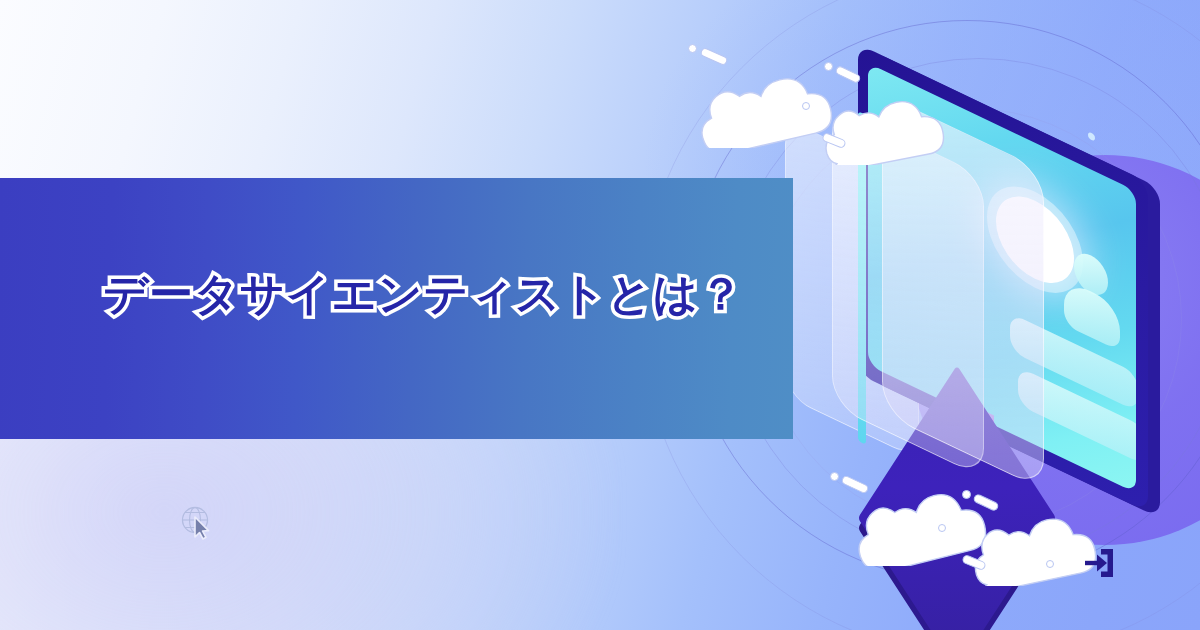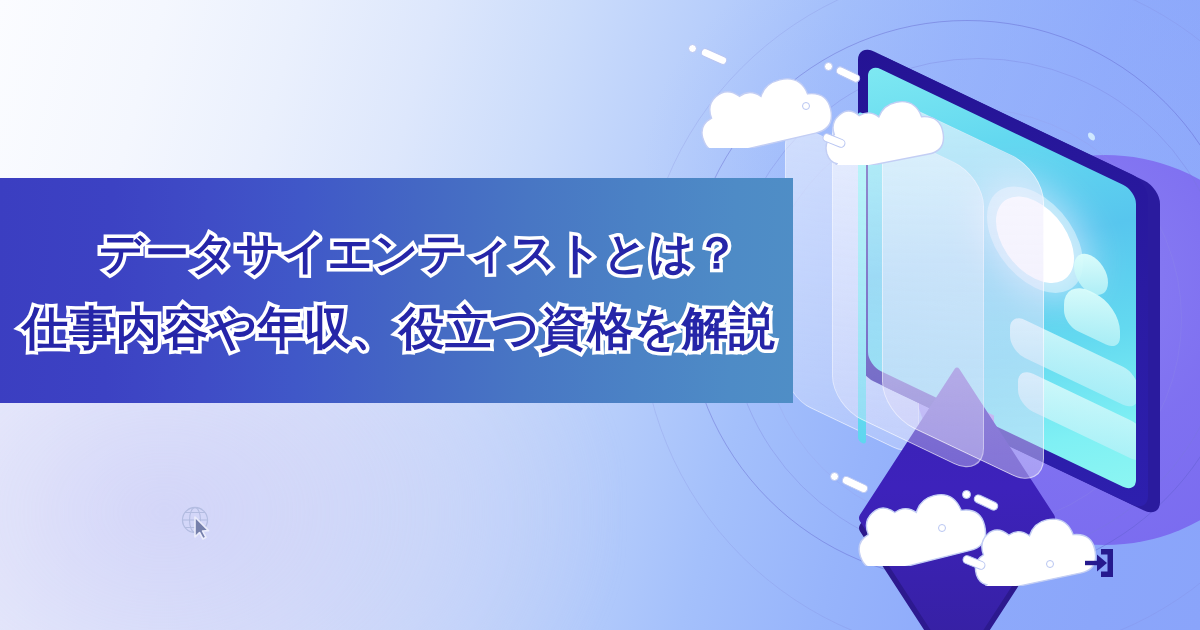--- a/index.html
+++ b/index.html
@@ -46,33 +46,33 @@
   
   .arc{position:absolute;border-radius:50%;border:1.4px solid rgba(92,92,200,.40);}
 
   .arc1{left:686px;top:20px;width:560px;height:560px;}
   .arc2{left:728px;top:58px;width:500px;height:500px;border-color:rgba(120,124,214,.30);}
   .arc3{left:640px;top:-34px;width:690px;height:690px;border-color:rgba(128,132,218,.24);}
   .arc4{left:760px;top:108px;width:420px;height:420px;border-color:rgba(150,152,226,.20);}
 
   
   .banner{
-    position:absolute;left:0px;top:178px;width:793px;height:225px;
+    position:absolute;left:0px;top:178px;width:793px;height:261px;
     background:linear-gradient(92deg,
       #3b3ec1 0%,
       #3c42c3 14%,
       #3f4cc6 26%,
       #4058c8 38%,
       #4467c4 52%,
       #4876c4 66%,
       #4b82c5 80%,
       #4e8bc6 92%,
       #4f8ec6 100%);
     display:flex;flex-direction:column;justify-content:center;
-    box-sizing:border-box;padding-left:16px;padding-right:18px;
+    box-sizing:border-box;padding-left:24px;padding-right:18px;
   }
   .title-line{
     font-family:"DejaVu Sans","Liberation Sans",sans-serif;
     font-weight:700;
     color:#2525a8;
     letter-spacing:.02em;
     line-height:1.0;
     white-space:nowrap;
     -webkit-text-stroke:7px #ffffff;
     paint-order:stroke fill;
@@ -308,16 +308,15 @@
   <div class="login-icon">
     <svg width="34" height="34" viewBox="0 0 34 34">
       <path d="M19 3 L31 3 L31 31 L19 31 L19 25.5 L25.5 25.5 L25.5 8.5 L19 8.5 Z" fill="#261a8e"></path>
       <path d="M3 17 L20 17" stroke="#261a8e" stroke-width="4.4" stroke-linecap="butt"></path>
       <path d="M15 8.5 L25 17 L15 25.5 Z" fill="#261a8e"></path>
     </svg>
   </div>
 
   <div class="banner">
     <div class="title-line l1">データサイエンティストとは？</div>
-    <div class="title-line l2">仕事内容や年収、役立つ資格を解説</div>
   </div>
 
 </div>
 
 </body></html>

